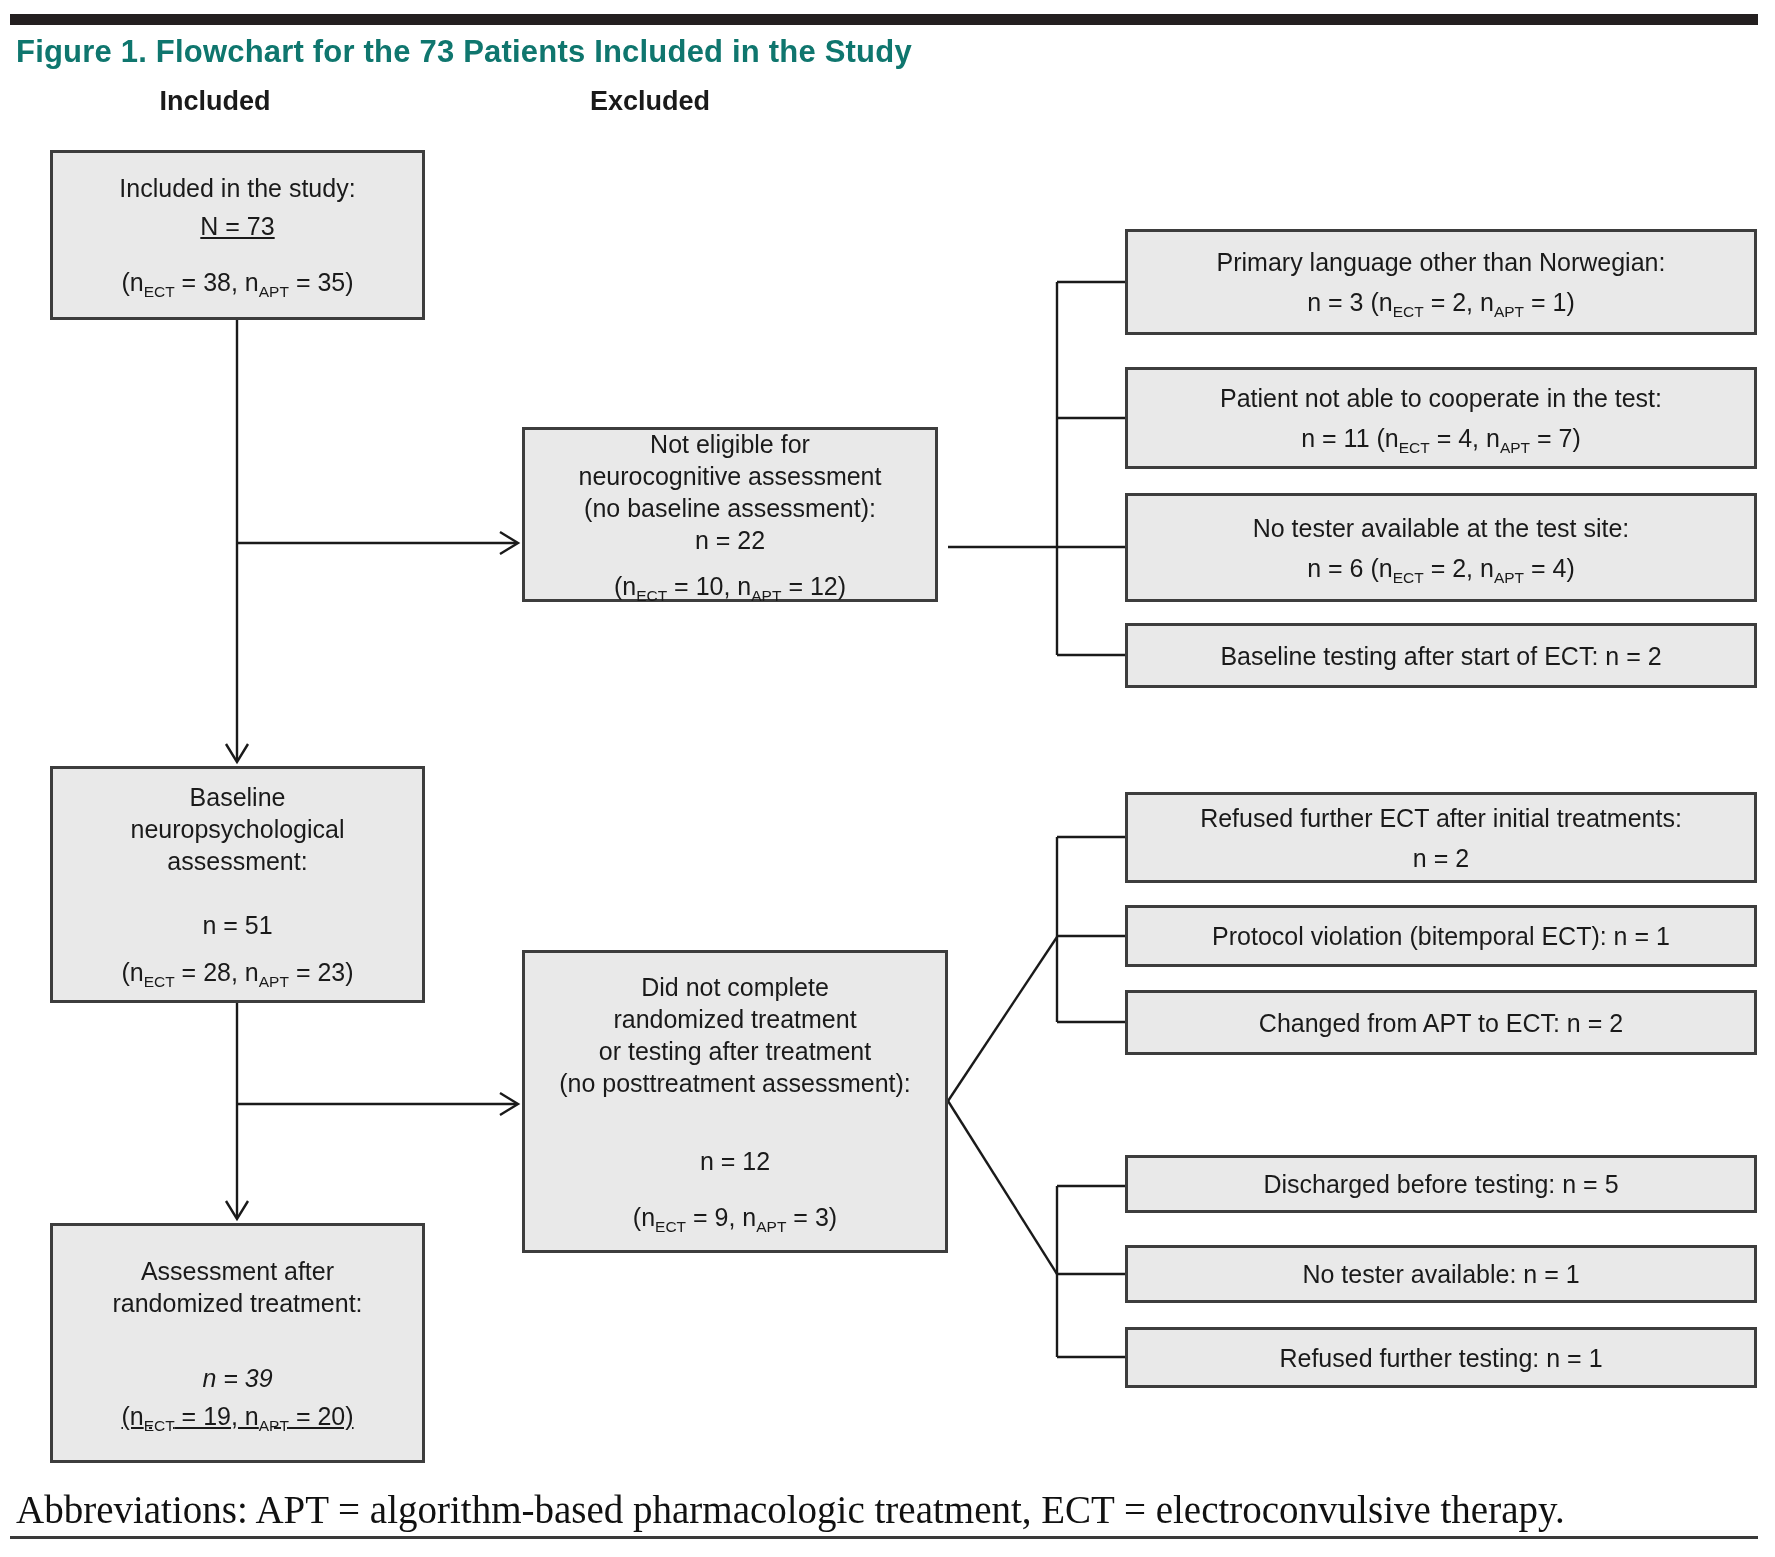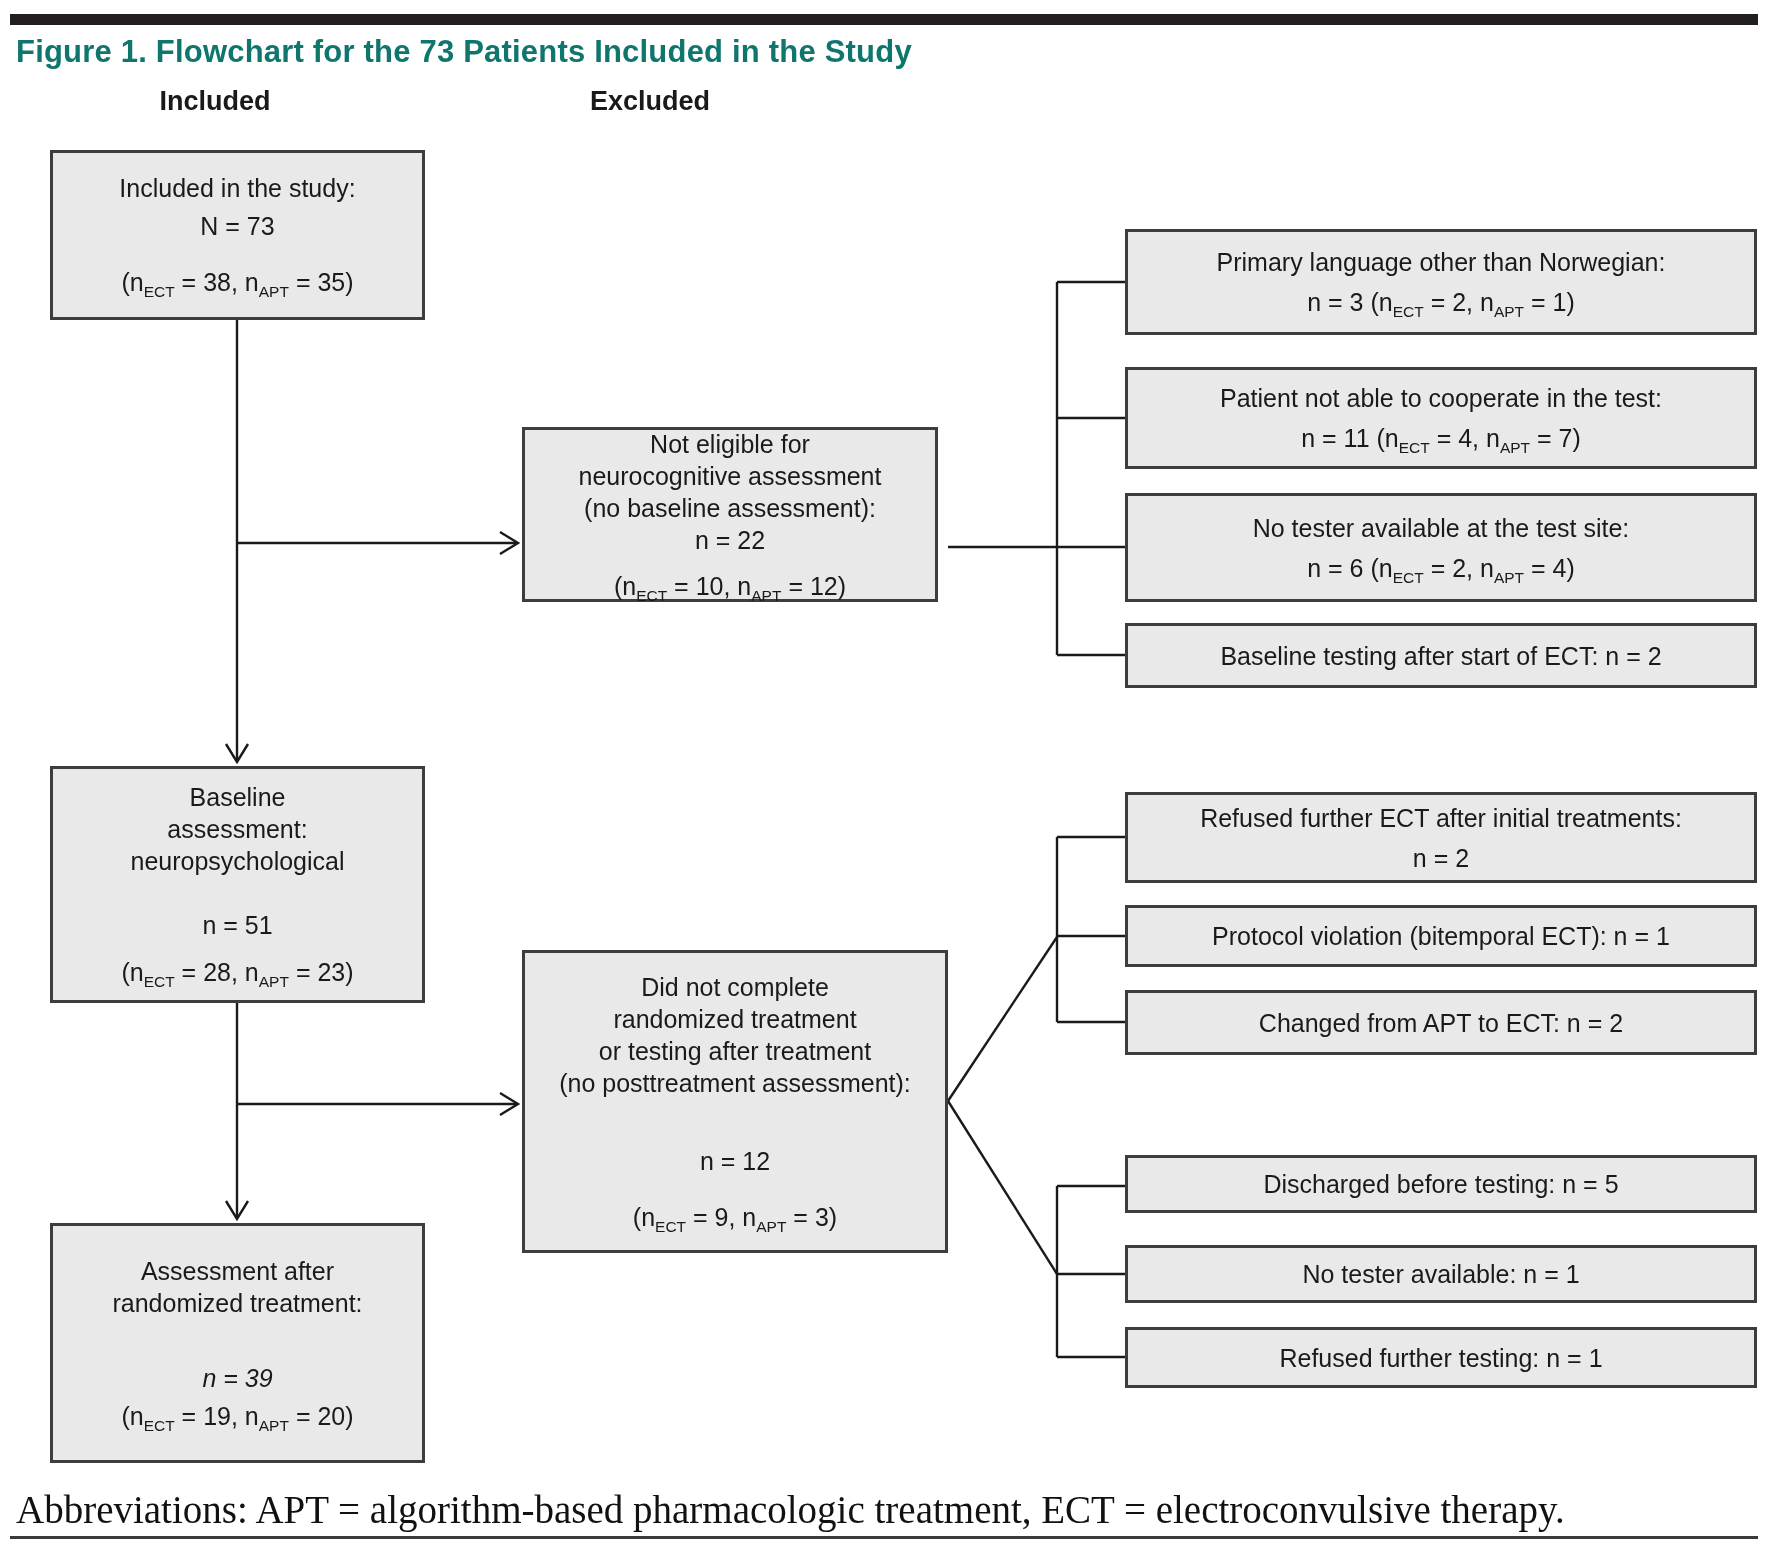--- a/index.html
+++ b/index.html
@@ -22,21 +22,21 @@
     background:var(--box-fill,#e9e9e9);
     border:3px solid var(--box-border,#3d3d3d);
     box-sizing:border-box;
     display:flex;flex-direction:column;justify-content:center;align-items:center;
     text-align:center;font-size:25px;line-height:32px;color:#1a1a1a;
     padding:4px 8px;
   }
   .box .bl{width:100%;}
   .rbox{line-height:40px;}
   sub{font-size:0.62em;line-height:0;}
-  .mt14{margin-top:14px;}.mt15{margin-top:15px;}.mt18{margin-top:6px;}
+  .mt14{margin-top:14px;}.mt15{margin-top:15px;}.mt18{margin-top:6px;text-decoration:underline;}
   .mt24{margin-top:24px;}.mt32{margin-top:32px;}.mt43{margin-top:43px;font-style:italic;}.mt46{margin-top:46px;}
   
   #b-included{left:50px;top:150px;width:375px;height:170px;}
   #b-baseline{left:50px;top:766px;width:375px;height:237px;}
   #b-post{left:50px;top:1223px;width:375px;height:240px;}
   
   #m-noteligible{left:522px;top:427px;width:416px;height:175px;}
   #m-didnot{left:522px;top:950px;width:426px;height:303px;}
   
   .rcol{left:1125px;width:632px;}
@@ -110,22 +110,22 @@
   </svg>
 
   <div id="b-included" class="abs box">
     <div class="bl">Included in the study:</div>
     <div class="bl mt18">N = 73</div>
     <div class="bl mt24">(n<sub>ECT</sub> = 38, n<sub>APT</sub> = 35)</div>
   </div>
 
   <div id="b-baseline" class="abs box">
     <div class="bl">Baseline</div>
+    <div class="bl">neuropsychological</div>
     <div class="bl">assessment:</div>
-    <div class="bl">neuropsychological</div>
     <div class="bl mt32">n = 51</div>
     <div class="bl mt15">(n<sub>ECT</sub> = 28, n<sub>APT</sub> = 23)</div>
   </div>
 
   <div id="b-post" class="abs box">
     <div class="bl">Assessment after</div>
     <div class="bl">randomized treatment:</div>
     <div class="bl mt43">n = 39</div>
     <div class="bl mt18">(n<sub>ECT</sub> = 19, n<sub>APT</sub> = 20)</div>
   </div>

